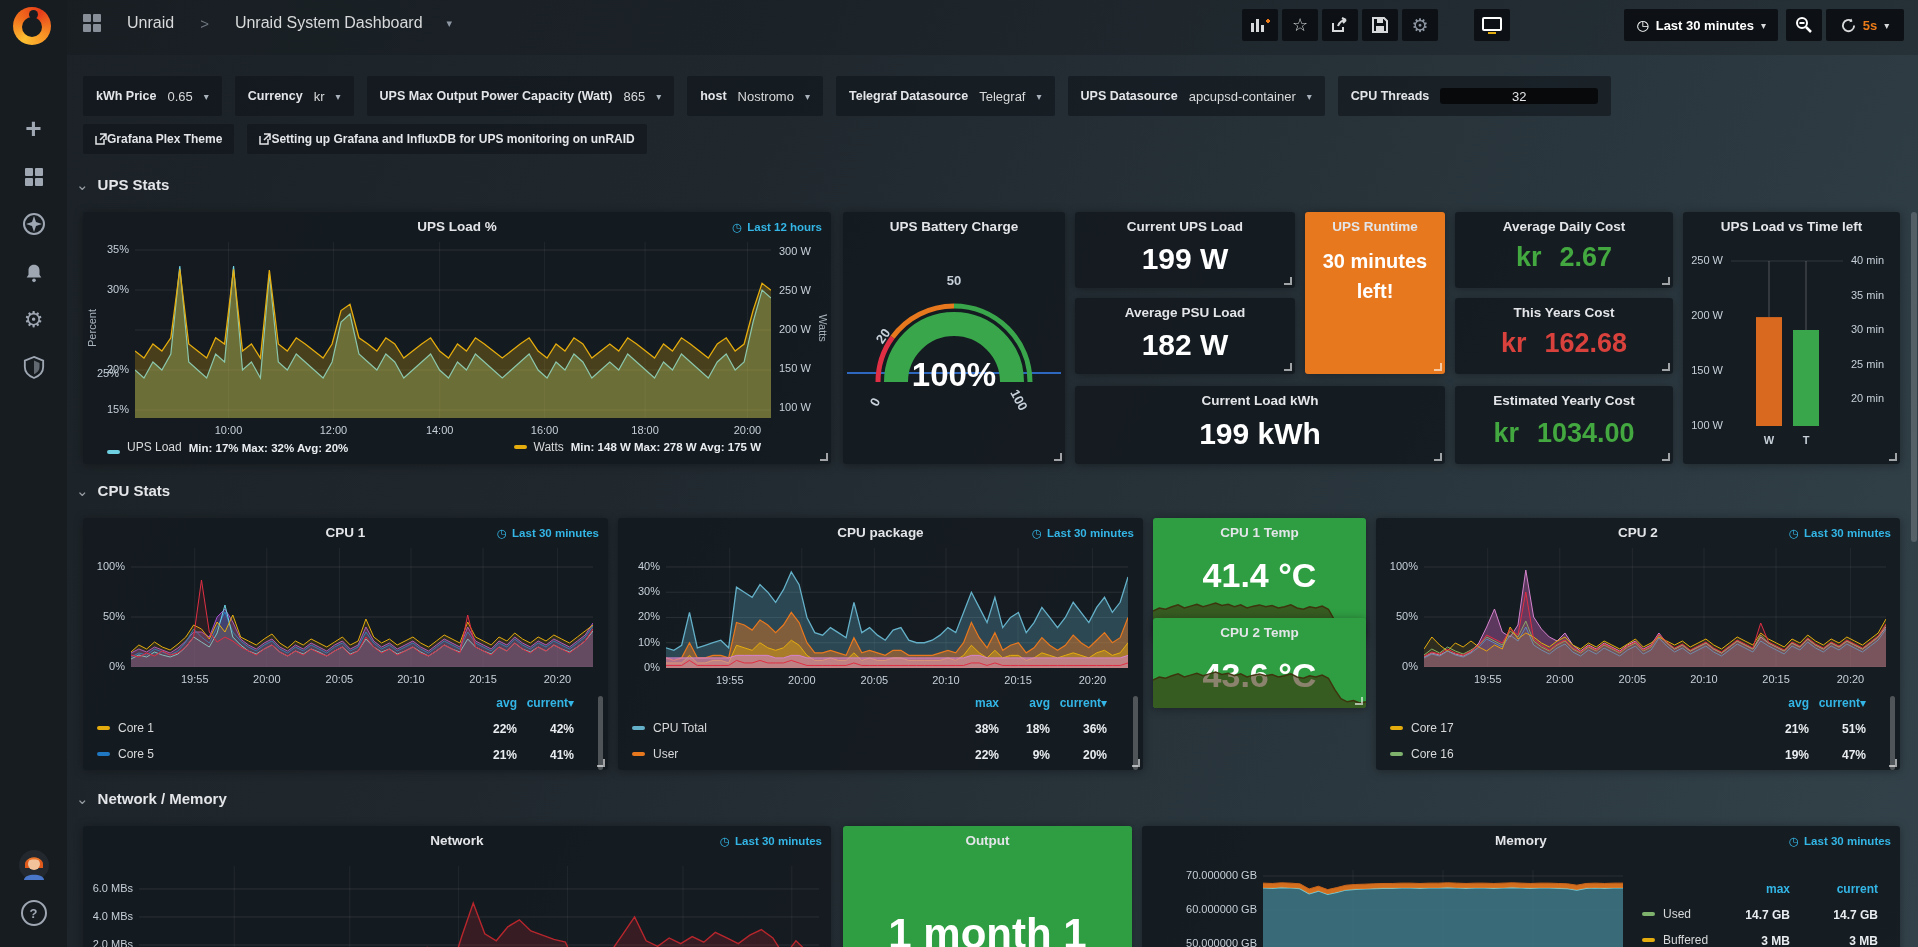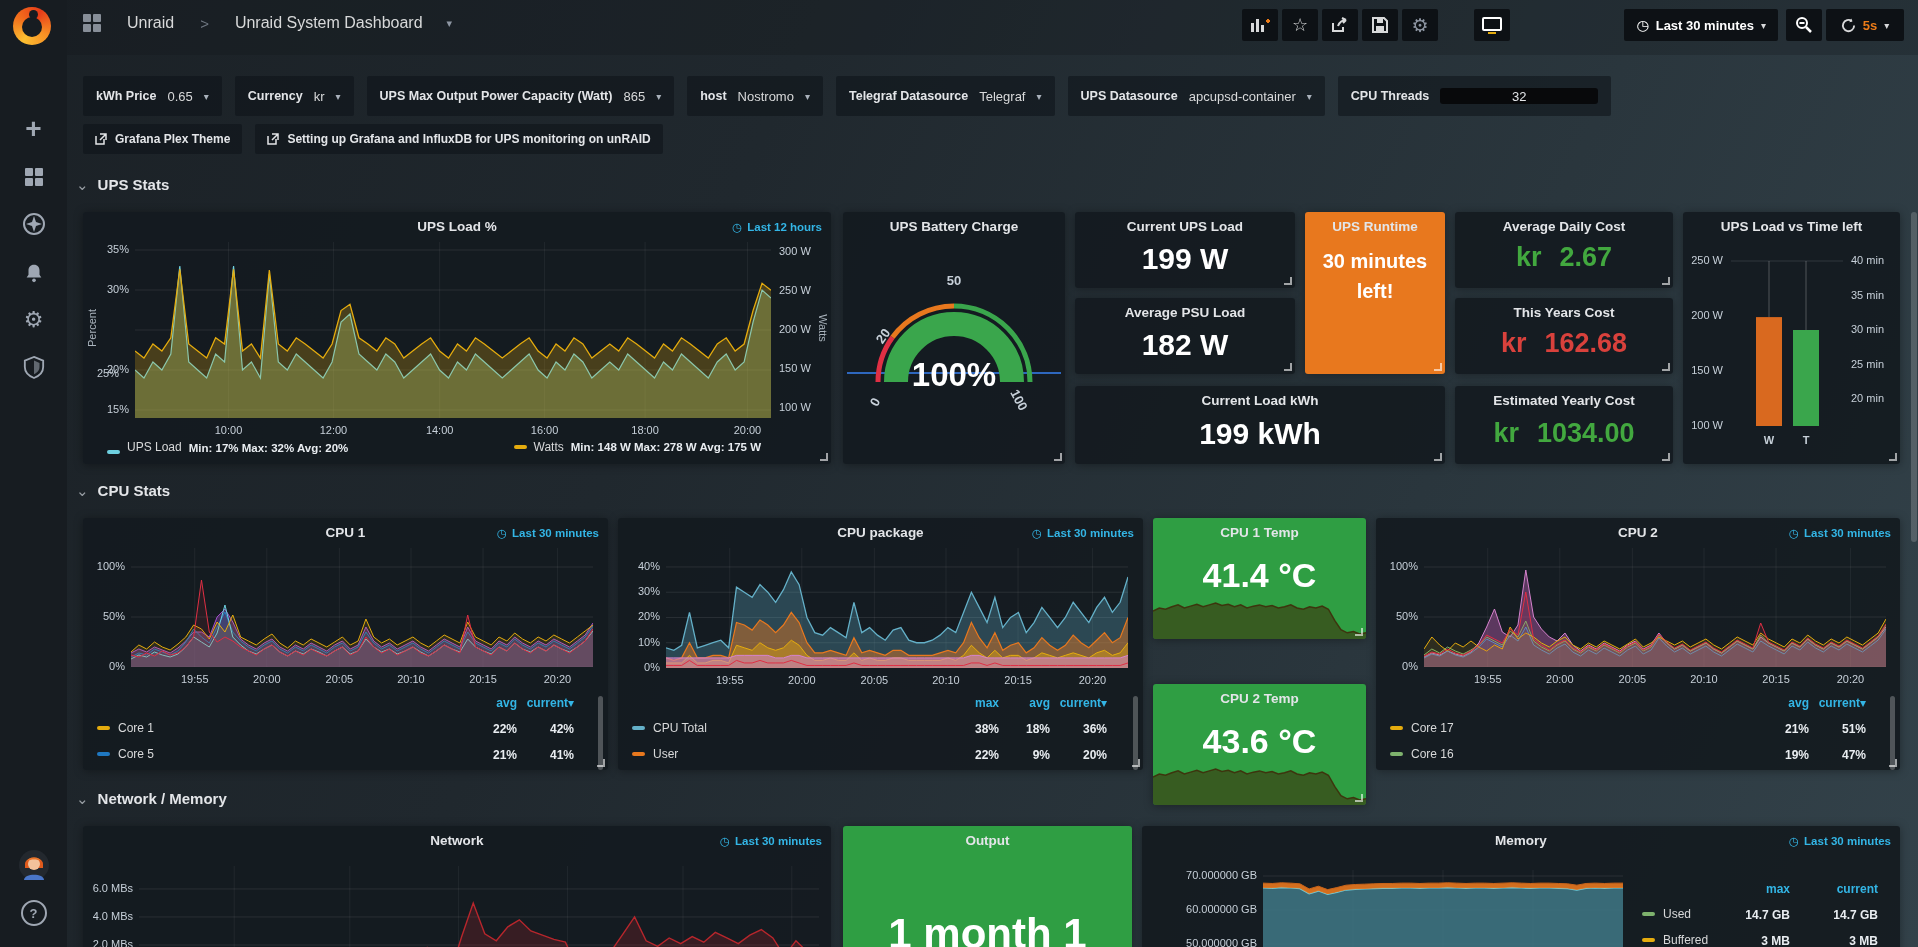--- a/index.html
+++ b/index.html
@@ -32,21 +32,21 @@
   #refresh-btn{position:absolute;right:14px;top:9px;width:78px;height:32px;background:#0d1115;border-radius:2px;display:flex;align-items:center;justify-content:center;gap:7px;cursor:pointer;}
   #refresh-btn .interval{color:#eb7b18;font-size:13px;font-weight:bold;}
   #refresh-btn .caret{color:#d8d9da;font-size:10px;}
   
   .chip-row{position:absolute;left:83px;display:flex;gap:13px;z-index:10;}
   .chip{background:rgba(13,18,23,.55);border-radius:2px;height:40px;display:flex;align-items:center;gap:11px;padding:0 13px;color:#d8d9da;}
   .chip .v-label{font-size:12.5px;font-weight:bold;color:#e3e5e8;}
   .chip .v-value{font-size:13px;color:#d8d9da;cursor:pointer;}
   .chip .caret{font-size:10px;color:#aab2bc;cursor:pointer;}
   .chip input{background:#08090b;border:none;outline:none;color:#e3e5e8;font-size:13px;font-family:inherit;width:138px;height:16px;border-radius:3px;padding:0 10px;text-align:center;}
-  .link-chip{background:rgba(13,18,23,.55);border-radius:2px;height:30px;display:flex;align-items:center;gap:8px;padding:0 12px;color:#e3e5e8;font-size:12px;font-weight:bold;cursor:pointer;}
+  .link-chip{background:rgba(13,18,23,.55);border-radius:2px;height:30px;display:flex;align-items:center;gap:0;padding:0 12px;color:#e3e5e8;font-size:12px;font-weight:bold;cursor:pointer;}
   
   .section-head{position:absolute;left:76px;display:flex;align-items:center;gap:9px;color:#e3e5e8;cursor:pointer;z-index:5;}
   .section-head .chev{color:#9aa0a6;font-size:15px;line-height:10px;}
   .section-head .s-title{font-size:15px;font-weight:bold;}
   
   .panel{position:absolute;background:rgba(20,26,32,.92);border-radius:3px;box-shadow:0 1px 10px rgba(0,0,0,.35);overflow:hidden;}
   .panel:after{content:'';position:absolute;right:3px;bottom:3px;width:6px;height:6px;border-right:2px solid rgba(255,255,255,.6);border-bottom:2px solid rgba(255,255,255,.6);}
   .p-title{position:absolute;left:0;right:0;top:7px;text-align:center;font-size:13.5px;font-weight:bold;color:#e3e5e8;z-index:3;}
   .time-badge{position:absolute;right:9px;top:8px;display:flex;align-items:center;gap:5px;color:#33b5e5;font-size:11.5px;font-weight:bold;z-index:3;cursor:pointer;}
   .stat-value{position:absolute;left:0;right:0;text-align:center;font-weight:bold;color:#fff;}
@@ -498,21 +498,21 @@
   <div class="panel green-panel" style="left:1153px;top:518px;width:213px;height:121px">
     <div class="p-title">CPU 1 Temp</div>
     <div class="stat-value" style="top:38px;font-size:34px">41.4 °C</div>
     <div style="position:absolute;inset:0">
         <svg viewBox="0 0 100 40" preserveAspectRatio="none" style="position: absolute; left: 0px; right: 0px; bottom: 0px; width: 100%; height: 40px;">
           <polygon points="0,40 0,12.099999999999998 2.941176470588235,9 5.88235294117647,10.240000000000002 8.823529411764707,7.759999999999998 11.76470588235294,5.899999999999999 14.705882352941178,9 17.647058823529413,7.140000000000001 20.588235294117645,5.279999999999994 23.52941176470588,7.759999999999998 26.47058823529412,5.899999999999999 29.411764705882355,4.039999999999999 32.35294117647059,6.519999999999996 35.294117647058826,5.279999999999994 38.23529411764706,7.759999999999998 41.17647058823529,5.899999999999999 44.11764705882353,9 47.05882352941176,7.140000000000001 50,5.899999999999999 52.94117647058824,7.759999999999998 55.88235294117647,6.519999999999996 58.82352941176471,9 61.76470588235294,7.759999999999998 64.70588235294117,5.899999999999999 67.64705882352942,9 70.58823529411765,10.240000000000002 73.52941176470588,7.759999999999998 76.47058823529412,9 79.41176470588235,7.140000000000001 82.35294117647058,10.240000000000002 85.29411764705883,21.400000000000002 88.23529411764706,30.700000000000003 91.17647058823529,33.8 94.11764705882352,32.56 97.05882352941177,35.04 100,33.8 100,40" fill="rgba(62,48,12,0.60)"></polygon>
           <polyline points="0,12.099999999999998 2.941176470588235,9 5.88235294117647,10.240000000000002 8.823529411764707,7.759999999999998 11.76470588235294,5.899999999999999 14.705882352941178,9 17.647058823529413,7.140000000000001 20.588235294117645,5.279999999999994 23.52941176470588,7.759999999999998 26.47058823529412,5.899999999999999 29.411764705882355,4.039999999999999 32.35294117647059,6.519999999999996 35.294117647058826,5.279999999999994 38.23529411764706,7.759999999999998 41.17647058823529,5.899999999999999 44.11764705882353,9 47.05882352941176,7.140000000000001 50,5.899999999999999 52.94117647058824,7.759999999999998 55.88235294117647,6.519999999999996 58.82352941176471,9 61.76470588235294,7.759999999999998 64.70588235294117,5.899999999999999 67.64705882352942,9 70.58823529411765,10.240000000000002 73.52941176470588,7.759999999999998 76.47058823529412,9 79.41176470588235,7.140000000000001 82.35294117647058,10.240000000000002 85.29411764705883,21.400000000000002 88.23529411764706,30.700000000000003 91.17647058823529,33.8 94.11764705882352,32.56 97.05882352941177,35.04 100,33.8" fill="none" stroke="rgba(62,48,12,0.95)" stroke-width="1.5" vector-effect="non-scaling-stroke"></polyline>
         </svg>
       </div>
   </div>
-  <div class="panel green-panel" style="left:1153px;top:684px;width:213px;height:121px">
+  <div class="panel green-panel" style="left:1153px;top:618px;width:213px;height:90px">
     <div class="p-title">CPU 2 Temp</div>
     <div class="stat-value" style="top:38px;font-size:34px">43.6 °C</div>
     <div style="position:absolute;inset:0">
         <svg viewBox="0 0 100 40" preserveAspectRatio="none" style="position: absolute; left: 0px; right: 0px; bottom: 0px; width: 100%; height: 40px;">
           <polygon points="0,40 0,12.099999999999998 2.941176470588235,9 5.88235294117647,10.240000000000002 8.823529411764707,7.759999999999998 11.76470588235294,5.899999999999999 14.705882352941178,9 17.647058823529413,7.140000000000001 20.588235294117645,5.279999999999994 23.52941176470588,7.759999999999998 26.47058823529412,5.899999999999999 29.411764705882355,4.039999999999999 32.35294117647059,6.519999999999996 35.294117647058826,5.279999999999994 38.23529411764706,7.759999999999998 41.17647058823529,5.899999999999999 44.11764705882353,9 47.05882352941176,7.140000000000001 50,5.899999999999999 52.94117647058824,7.759999999999998 55.88235294117647,6.519999999999996 58.82352941176471,9 61.76470588235294,7.759999999999998 64.70588235294117,5.899999999999999 67.64705882352942,9 70.58823529411765,10.240000000000002 73.52941176470588,7.759999999999998 76.47058823529412,9 79.41176470588235,7.140000000000001 82.35294117647058,10.240000000000002 85.29411764705883,21.400000000000002 88.23529411764706,30.700000000000003 91.17647058823529,33.8 94.11764705882352,32.56 97.05882352941177,35.04 100,33.8 100,40" fill="rgba(62,48,12,0.60)"></polygon>
           <polyline points="0,12.099999999999998 2.941176470588235,9 5.88235294117647,10.240000000000002 8.823529411764707,7.759999999999998 11.76470588235294,5.899999999999999 14.705882352941178,9 17.647058823529413,7.140000000000001 20.588235294117645,5.279999999999994 23.52941176470588,7.759999999999998 26.47058823529412,5.899999999999999 29.411764705882355,4.039999999999999 32.35294117647059,6.519999999999996 35.294117647058826,5.279999999999994 38.23529411764706,7.759999999999998 41.17647058823529,5.899999999999999 44.11764705882353,9 47.05882352941176,7.140000000000001 50,5.899999999999999 52.94117647058824,7.759999999999998 55.88235294117647,6.519999999999996 58.82352941176471,9 61.76470588235294,7.759999999999998 64.70588235294117,5.899999999999999 67.64705882352942,9 70.58823529411765,10.240000000000002 73.52941176470588,7.759999999999998 76.47058823529412,9 79.41176470588235,7.140000000000001 82.35294117647058,10.240000000000002 85.29411764705883,21.400000000000002 88.23529411764706,30.700000000000003 91.17647058823529,33.8 94.11764705882352,32.56 97.05882352941177,35.04 100,33.8" fill="none" stroke="rgba(62,48,12,0.95)" stroke-width="1.5" vector-effect="non-scaling-stroke"></polyline>
         </svg>
       </div>
   </div>
 

